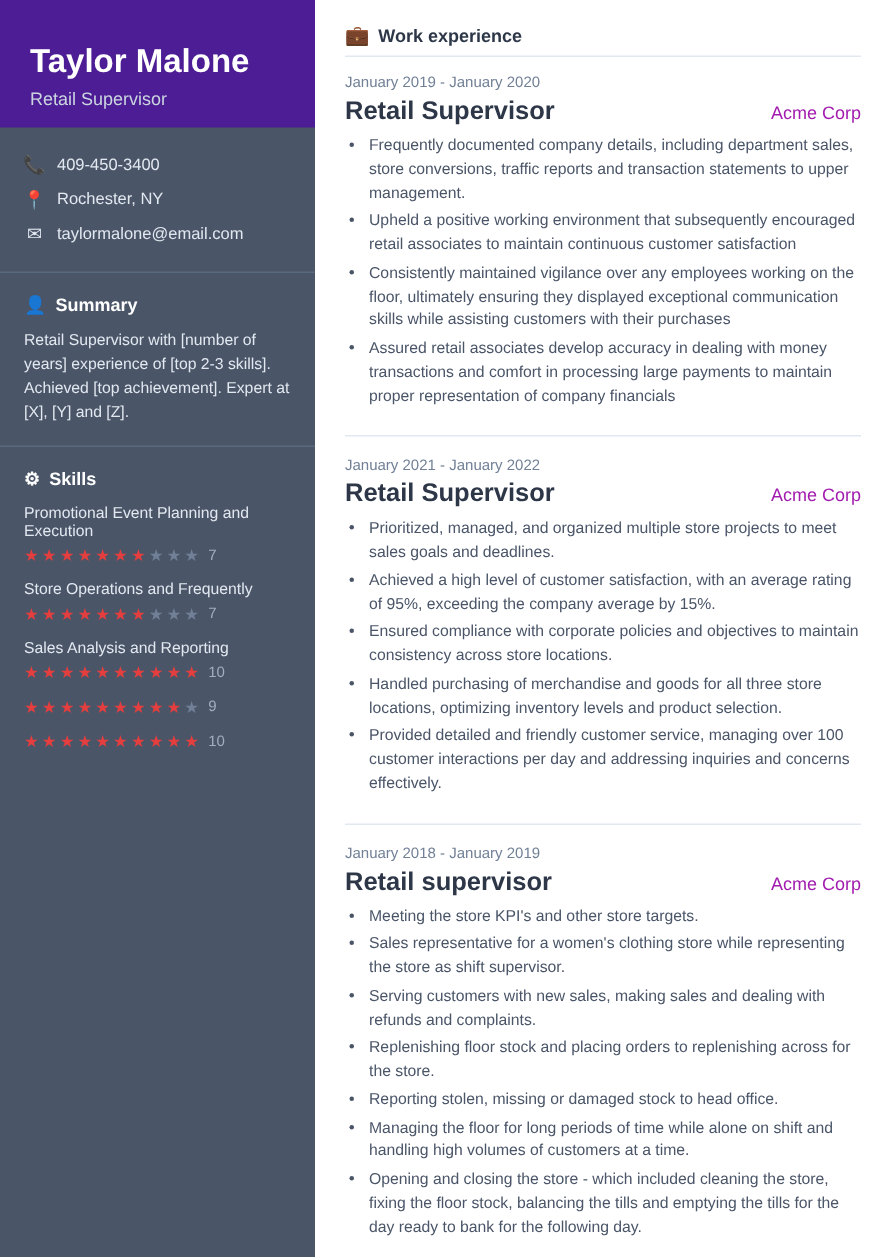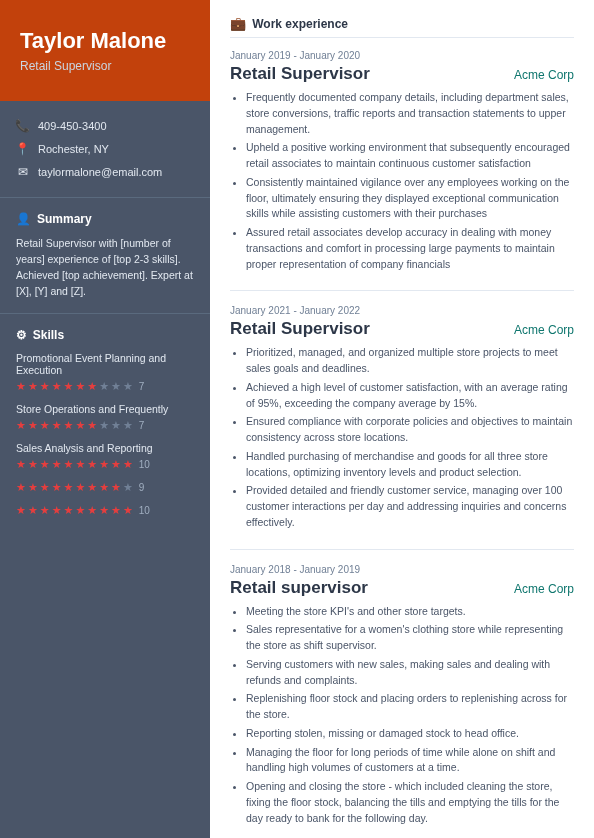--- a/index.html
+++ b/index.html
@@ -15,22 +15,22 @@
     
     .sidebar {
       width: 210px;
       min-width: 210px;
       background: #4a5568;
       color: #fff;
       padding: 0;
       flex-shrink: 0;
     }
     .sidebar-header {
-      background: #c2410c;
-      padding: 28px 20px 28px;
+      background: #4c1d95;
+      padding: 28px 20px 12px;
     }
     .sidebar-header .name {
       font-size: 22px;
       font-weight: bold;
       color: #fff;
       line-height: 1.2;
     }
     .sidebar-header .title {
       font-size: 12px;
       color: #cbd5e0;
@@ -142,21 +142,21 @@
       align-items: baseline;
       margin-bottom: 6px;
     }
     .job-title {
       font-size: 17px;
       font-weight: bold;
       color: #2d3748;
     }
     .job-company {
       font-size: 12px;
-      color: #0f766e;
+      color: #a21caf;
       font-weight: normal;
     }
     .job-bullets {
       list-style: disc;
       padding-left: 16px;
     }
     .job-bullets li {
       font-size: 10.5px;
       color: #4a5568;
       line-height: 1.5;

